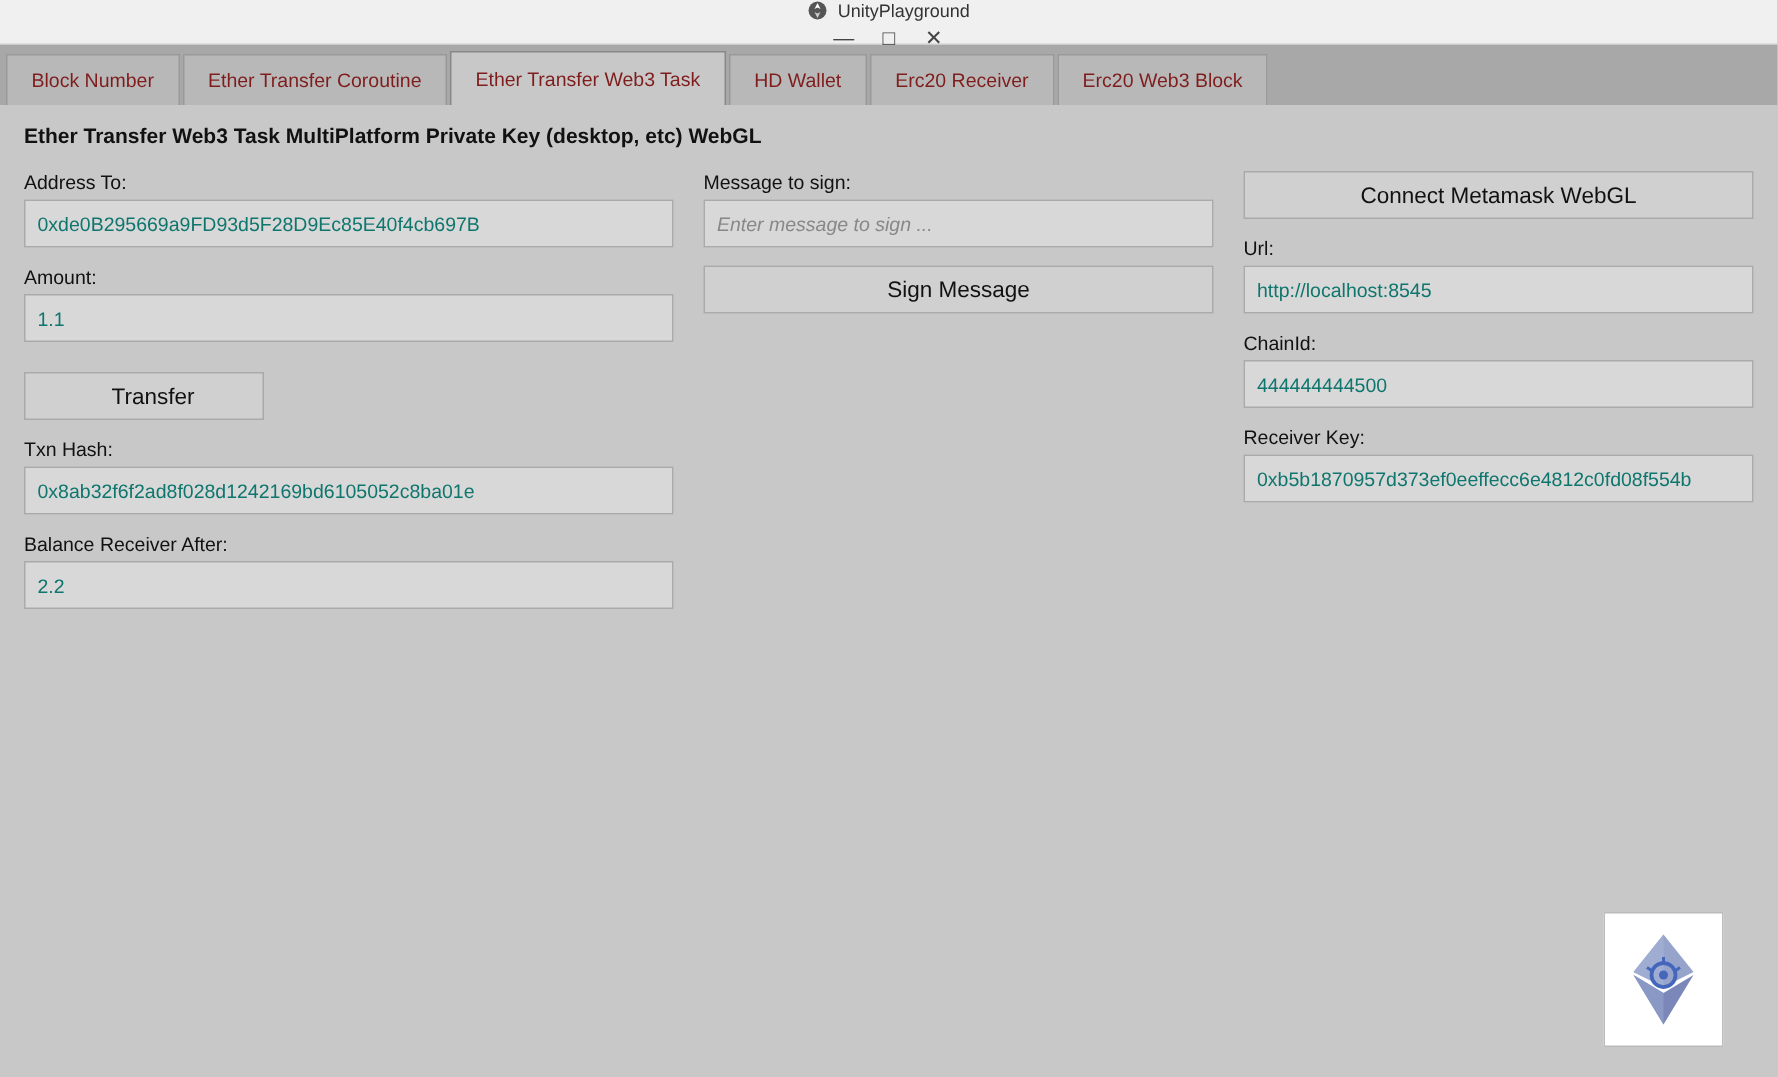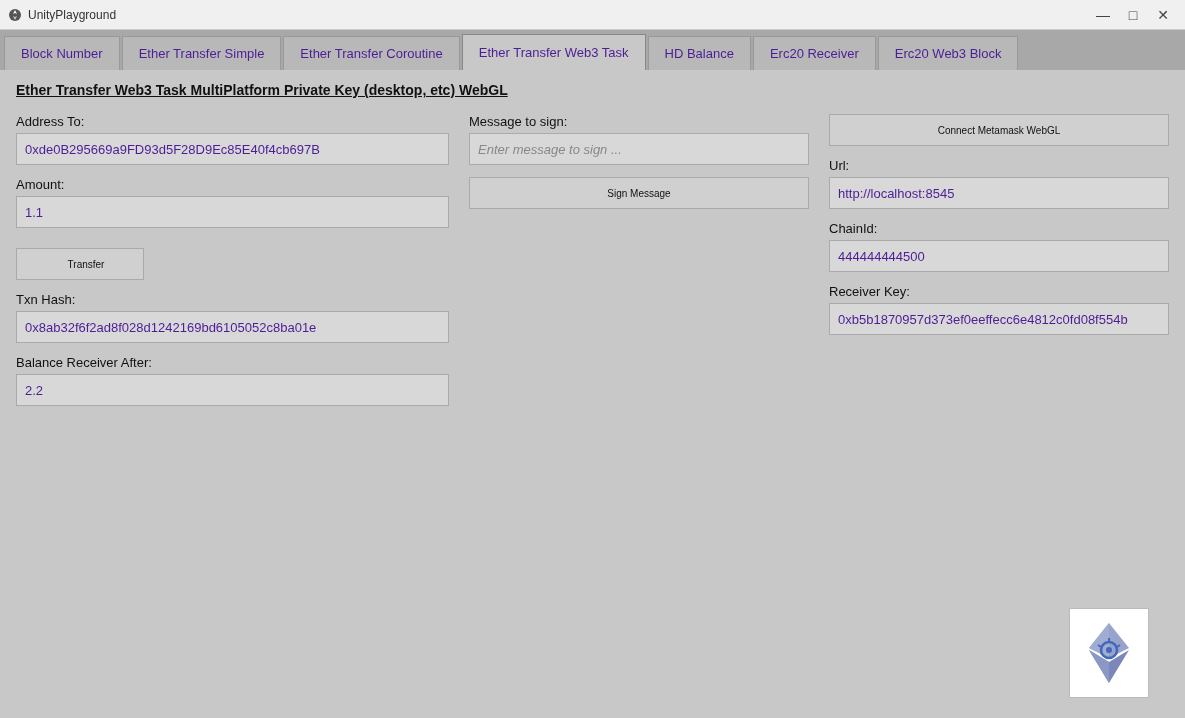--- a/index.html
+++ b/index.html
@@ -16,20 +16,21 @@
     
     .title-bar {
       height: 30px;
       background: #f0f0f0;
       display: flex;
       align-items: center;
       justify-content: space-between;
       padding: 0 8px;
       border-bottom: 1px solid #ccc;
       flex-shrink: 0;
+      flex-direction: column;
     }
     .title-bar-left {
       display: flex;
       align-items: center;
       gap: 6px;
     }
     .title-bar-icon {
       width: 14px;
       height: 14px;
     }
@@ -66,21 +67,21 @@
     .tab {
       height: 34px;
       padding: 4px 16px;
       background: #b8b8b8;
       border: 1px solid #999;
       border-bottom: none;
       cursor: pointer;
       display: flex;
       align-items: center;
       font-size: 13px;
-      color: #4c1d95;
+      color: #7f1d1d;
       margin-right: 2px;
       white-space: nowrap;
     }
     .tab.active {
       background: #c8c8c8;
       border-color: #888;
       font-weight: 500;
       height: 36px;
     }
 
@@ -90,21 +91,20 @@
       background: #c8c8c8;
       padding: 12px 16px;
       overflow: hidden;
     }
 
     .page-title {
       font-size: 14px;
       font-weight: bold;
       color: #111;
       margin-bottom: 16px;
-      text-decoration: underline;
     }
 
     .content-layout {
       display: flex;
       gap: 20px;
     }
 
     .left-panel {
       flex: 1;
       min-width: 0;
@@ -131,48 +131,48 @@
       display: block;
     }
 
     .field-input {
       width: 100%;
       height: 32px;
       background: #d8d8d8;
       border: 1px solid #aaa;
       padding: 4px 8px;
       font-size: 13px;
-      color: #4c1d95;
+      color: #0f766e;
       outline: none;
     }
 
     .field-input::placeholder {
       color: #888;
       font-style: italic;
     }
 
     .btn {
       height: 32px;
       background: #d0d0d0;
       border: 1px solid #aaa;
       padding: 0 20px;
-      font-size: 10px;
+      font-size: 15px;
       color: #111;
       cursor: pointer;
       display: inline-flex;
       align-items: center;
       justify-content: center;
     }
 
     .btn-wide {
       width: 100%;
     }
 
     .btn-transfer {
-      width: 128px;
+      width: 160px;
       margin-top: 8px;
       padding-left: 32px;
     }
 
     .logo-box {
       position: absolute;
       bottom: 20px;
       right: 20px;
       width: 80px;
       height: 90px;
@@ -202,24 +202,23 @@
   </div>
   <div class="title-bar-controls">
     <button class="title-bar-btn">—</button>
     <button class="title-bar-btn">□</button>
     <button class="title-bar-btn close">✕</button>
   </div>
 </div>
 
 <div class="tab-bar">
   <div class="tab">Block Number</div>
-  <div class="tab">Ether Transfer Simple</div>
   <div class="tab">Ether Transfer Coroutine</div>
   <div class="tab active">Ether Transfer Web3 Task</div>
-  <div class="tab">HD Balance</div>
+  <div class="tab">HD Wallet</div>
   <div class="tab">Erc20 Receiver</div>
   <div class="tab">Erc20 Web3 Block</div>
 </div>
 
 <div class="main-content">
   <div class="page-title">Ether Transfer Web3 Task MultiPlatform Private Key (desktop, etc) WebGL</div>
 
   <div class="content-layout">
 
     <div class="left-panel">

